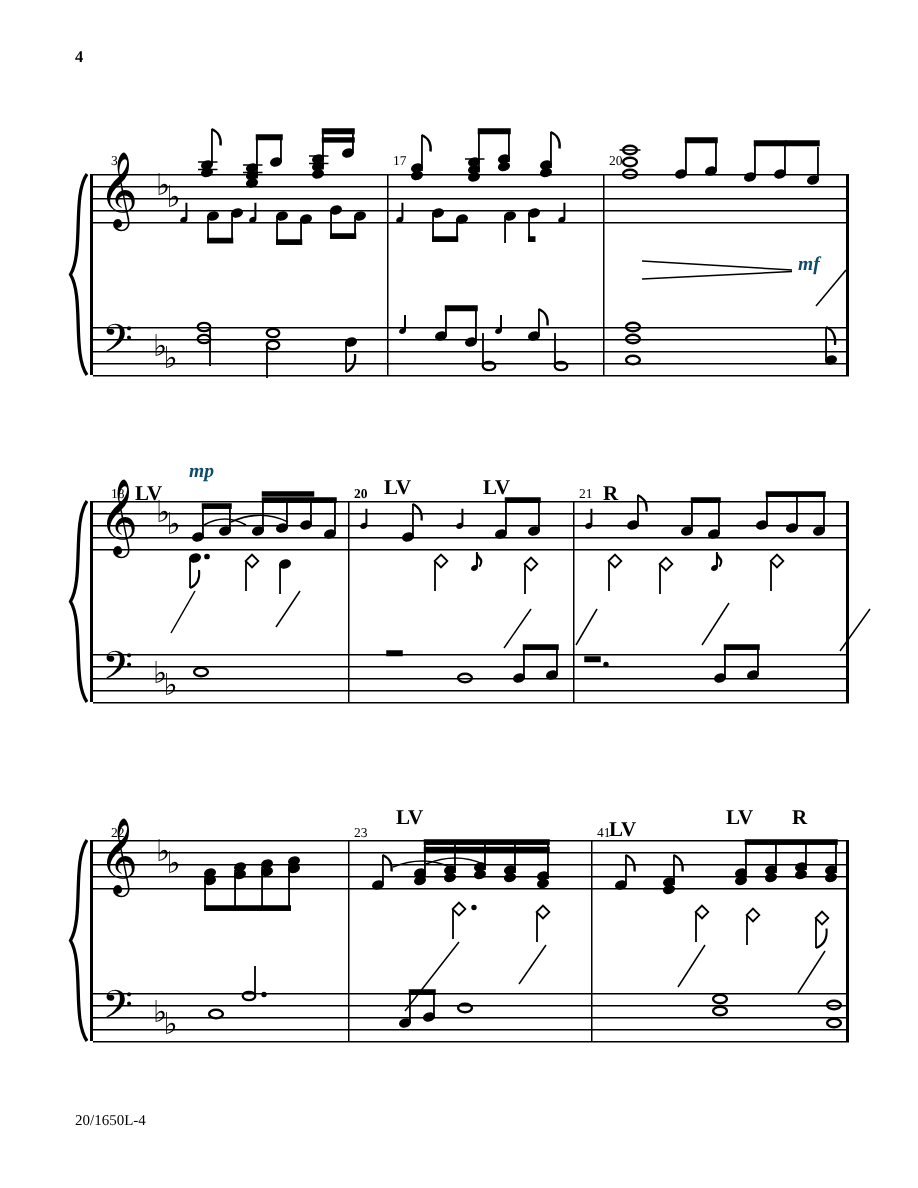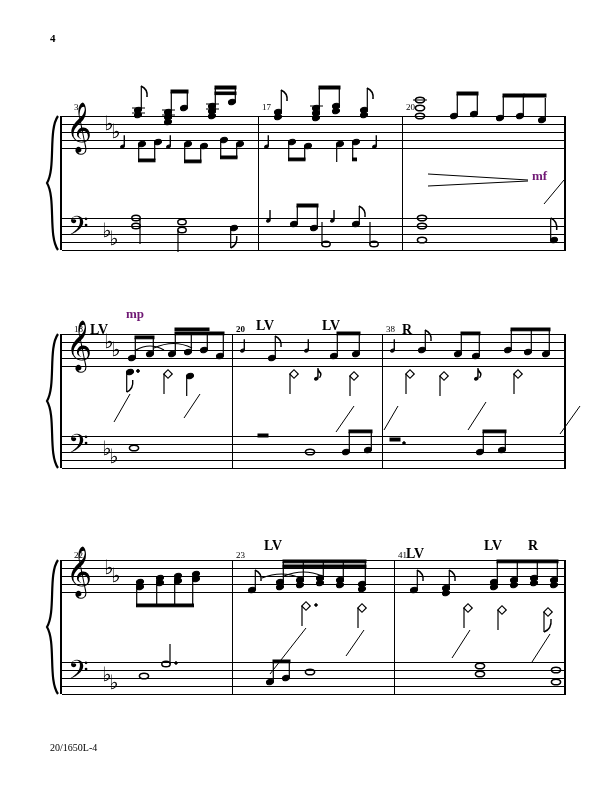--- a/index.html
+++ b/index.html
@@ -103,23 +103,24 @@
     font-family: "Liberation Serif", serif;
     font-size: 9px;
     font-weight: normal;
     color: #000;
   }
 
   
   .dyn {
     position: absolute;
     font-family: "Liberation Serif", serif;
+    font-style: italic;
     font-weight: bold;
     font-size: 13px;
-    color: #701a75;
+    color: #0c4a6e;
   }
   .tech {
     position: absolute;
     font-family: "Liberation Serif", serif;
     font-weight: bold;
     font-size: 14px;
     color: #000;
   }
   svg.ink { position: absolute; overflow: visible; }
 </style>
@@ -373,21 +374,21 @@
         <div class="line"></div>
         <div class="line"></div>
         <div class="line"></div>
     </div>
     <div class="clef bass" style="left:18px; top:113px;">𝄢</div>
     <div class="keysig" style="left:52px; top:120px;">♭</div>
     <div class="keysig" style="left:59px; top:128px;">♭</div>
 
     <div class="measnum" style="left:24px; top:6px;">18</div>
     <div class="measnum" style="left:186px; top:6px;font-weight:bold;">20</div>
-    <div class="measnum" style="left:336px; top:6px;">38</div>
+    <div class="measnum" style="left:336px; top:6px;">21</div>
 
     <div class="barline" style="left:182px; top:16px; height:134px;"></div>
     <div class="barline" style="left:332px; top:16px; height:134px;"></div>
     <div class="barline thick" style="left:514px; top:16px; height:134px;"></div>
 
     <div class="dyn" style="left:76px; top:-12px;">mp</div>
     <div class="tech" style="left:40px; top:4px;">LV</div>
     <div class="tech" style="left:206px; top:0px;">LV</div>
     <div class="tech" style="left:272px; top:0px;">LV</div>
     <div class="tech" style="left:352px; top:4px;">R</div>

